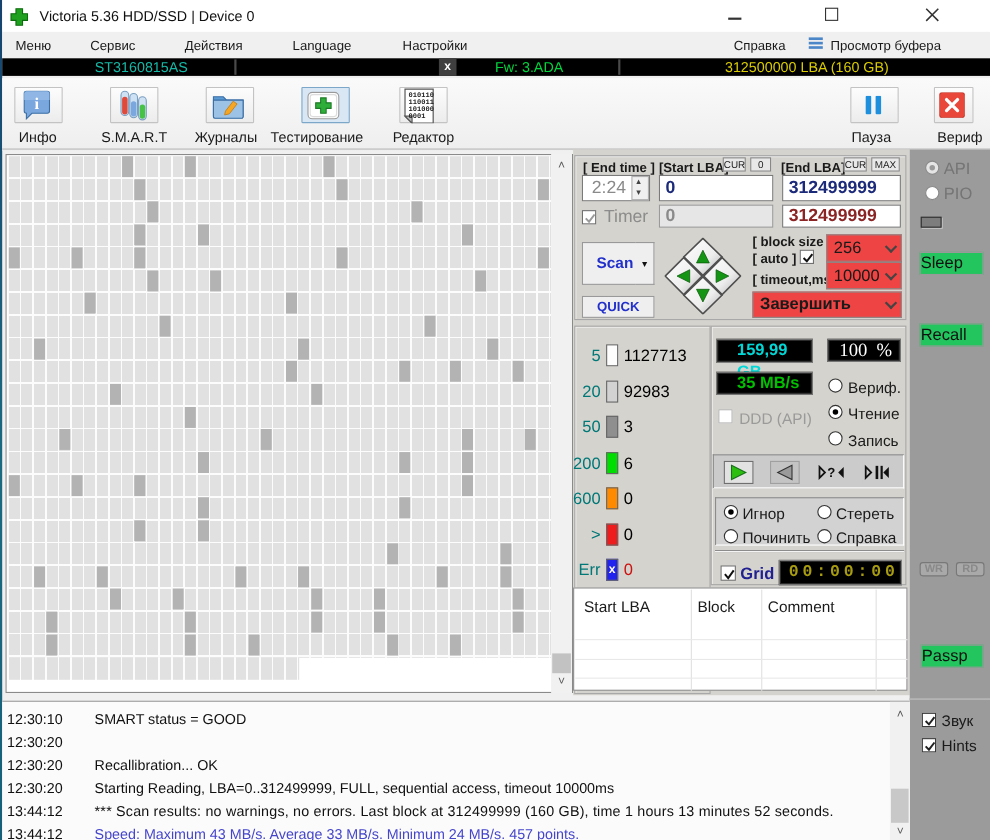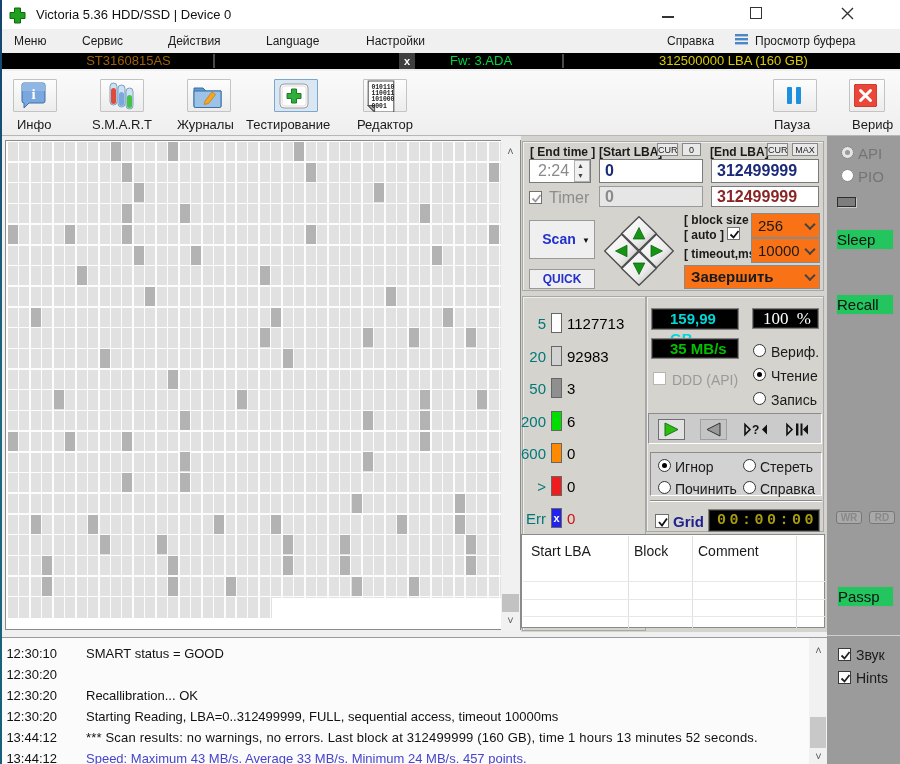--- a/index.html
+++ b/index.html
@@ -41,21 +41,21 @@
 #rpanel{left:521px;top:136px;width:306px;height:496px;background:#d5d3cd}
 .gbox{position:absolute;border:1px solid #a8a8a8;box-shadow:inset 1px 1px 0 #eee}
 .lab{position:absolute;font-size:12px;font-weight:bold;white-space:nowrap}
 .minibtn{position:absolute;height:13px;border:1px solid #888;background:#e8e8e8;font-size:9px;text-align:center;line-height:12px;color:#222}
 .inp{position:absolute;background:#fff;border:1px solid #7a7a7a;font-weight:bold;font-size:16px;padding-left:5px;line-height:22px}
 .cb{position:absolute;width:13px;height:13px;background:#fff;border:1px solid #707070}
 .cb svg{position:absolute;left:0;top:0}
 .radio{position:absolute;width:13px;height:13px;border-radius:50%;background:#fff;border:1px solid #333}
 .rdot{position:absolute;left:3px;top:3px;width:5px;height:5px;border-radius:50%;background:#000}
 .rlab{position:absolute;font-size:14px;white-space:nowrap}
-.combo{position:absolute;background:#f97316;border:1px solid #8a8a8a;font-size:15px;padding-left:6px}
+.combo{position:absolute;background:#ef4444;border:1px solid #8a8a8a;font-size:15px;padding-left:6px}
 .chev{position:absolute;right:5px;top:50%;width:8px;height:8px;border-left:2px solid #444;border-bottom:2px solid #444;transform:translateY(-70%) rotate(-45deg)}
 
 .statlab{position:absolute;font-size:15px;color:#007878;text-align:right;width:40px}
 .statval{position:absolute;font-size:15px;color:#000}
 .statsq{position:absolute;width:11px;height:20px;border:1px solid #666}
 
 .lcd{position:absolute;background:#000;border:1px solid #808080;box-shadow:inset 0 0 0 1px #2a2a2a;font-weight:bold;font-size:15px;line-height:20px;padding-left:18px}
 
 #rcol{left:827px;top:136px;width:73px;height:628px;background:#9b9b9b}
 .rbtn{position:absolute;background:#22c55e;border:1px solid #999;font-size:15px;color:#111}
@@ -92,21 +92,21 @@
     <span style="left:753px">Просмотр буфера</span>
 </div>
 <svg class="abs" style="left:735px;top:33px" width="14" height="14" viewBox="0 0 14 14">
     <g fill="#4a86c8">
       <rect x="0" y="1" width="13" height="2.4"></rect>
       <rect x="0" y="5" width="13" height="2.4"></rect>
       <rect x="0" y="9" width="13" height="2.4"></rect>
     </g>
   </svg>
 <div class="abs" id="strip">
- <span class="seg" style="left:0;width:253px;color:#a16207">ST3160815AS</span>
+ <span class="seg" style="left:0;width:253px;color:#14b8a6">ST3160815AS</span>
  <i class="div" style="left:211px"></i>
  <span class="seg" style="left:397px;width:16px;background:#3f3f3f;color:#fff;font-weight:bold;font-size:11px">x</span>
  <span class="seg" style="left:414px;width:130px;color:#00d53e">Fw: 3.ADA</span>
  <i class="div" style="left:560px"></i>
  <span class="seg" style="left:563px;width:337px;color:#d9cb00">312500000 LBA (160 GB)</span>
 </div>
 <div class="abs" id="toolbar">
  <div class="tbtn" style="left:11px"></div>
  <div class="tbtn" style="left:98px"></div>
  <div class="tbtn" style="left:185px"></div>

